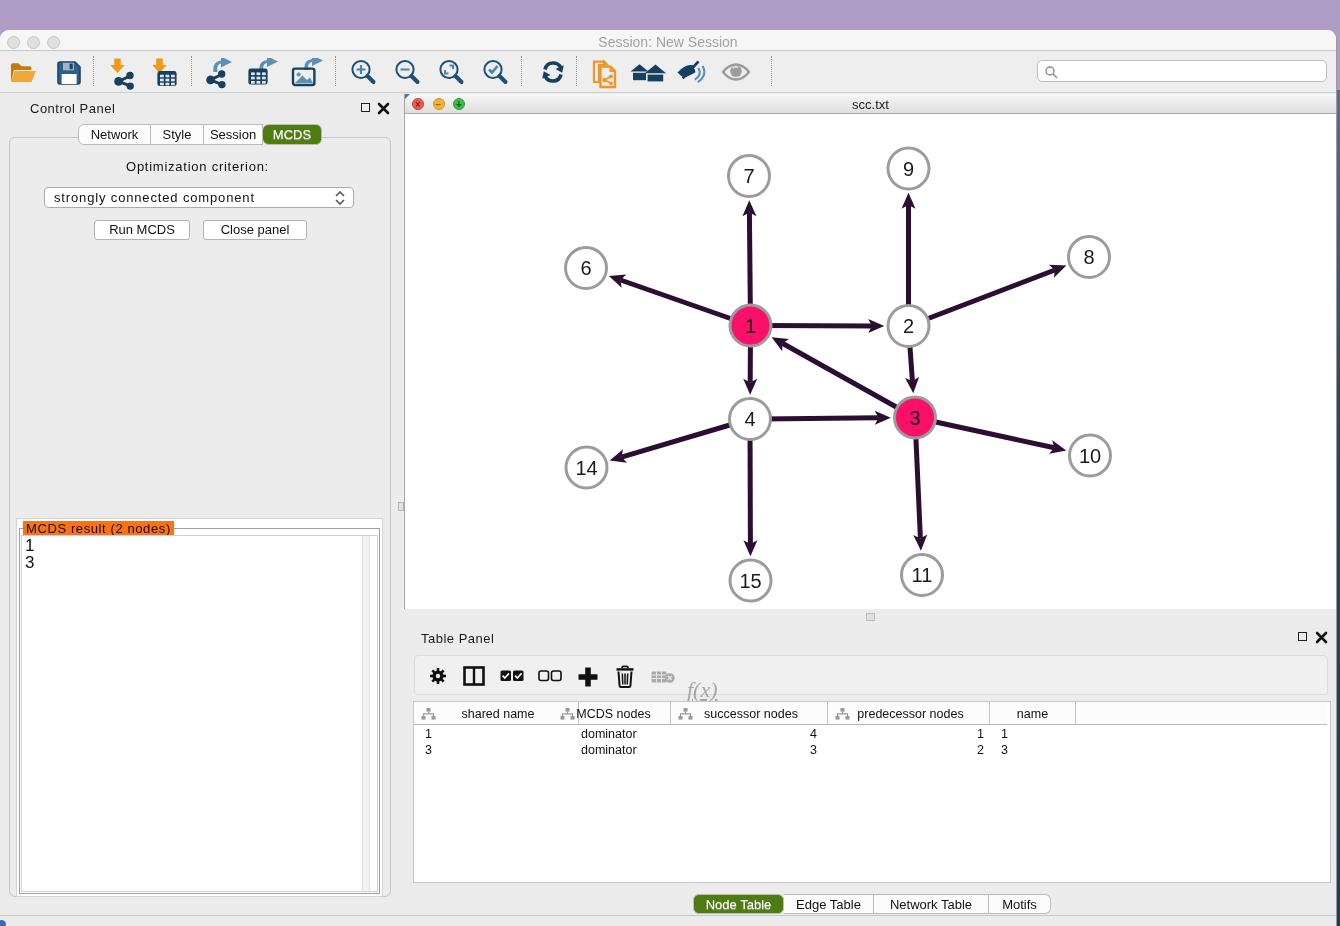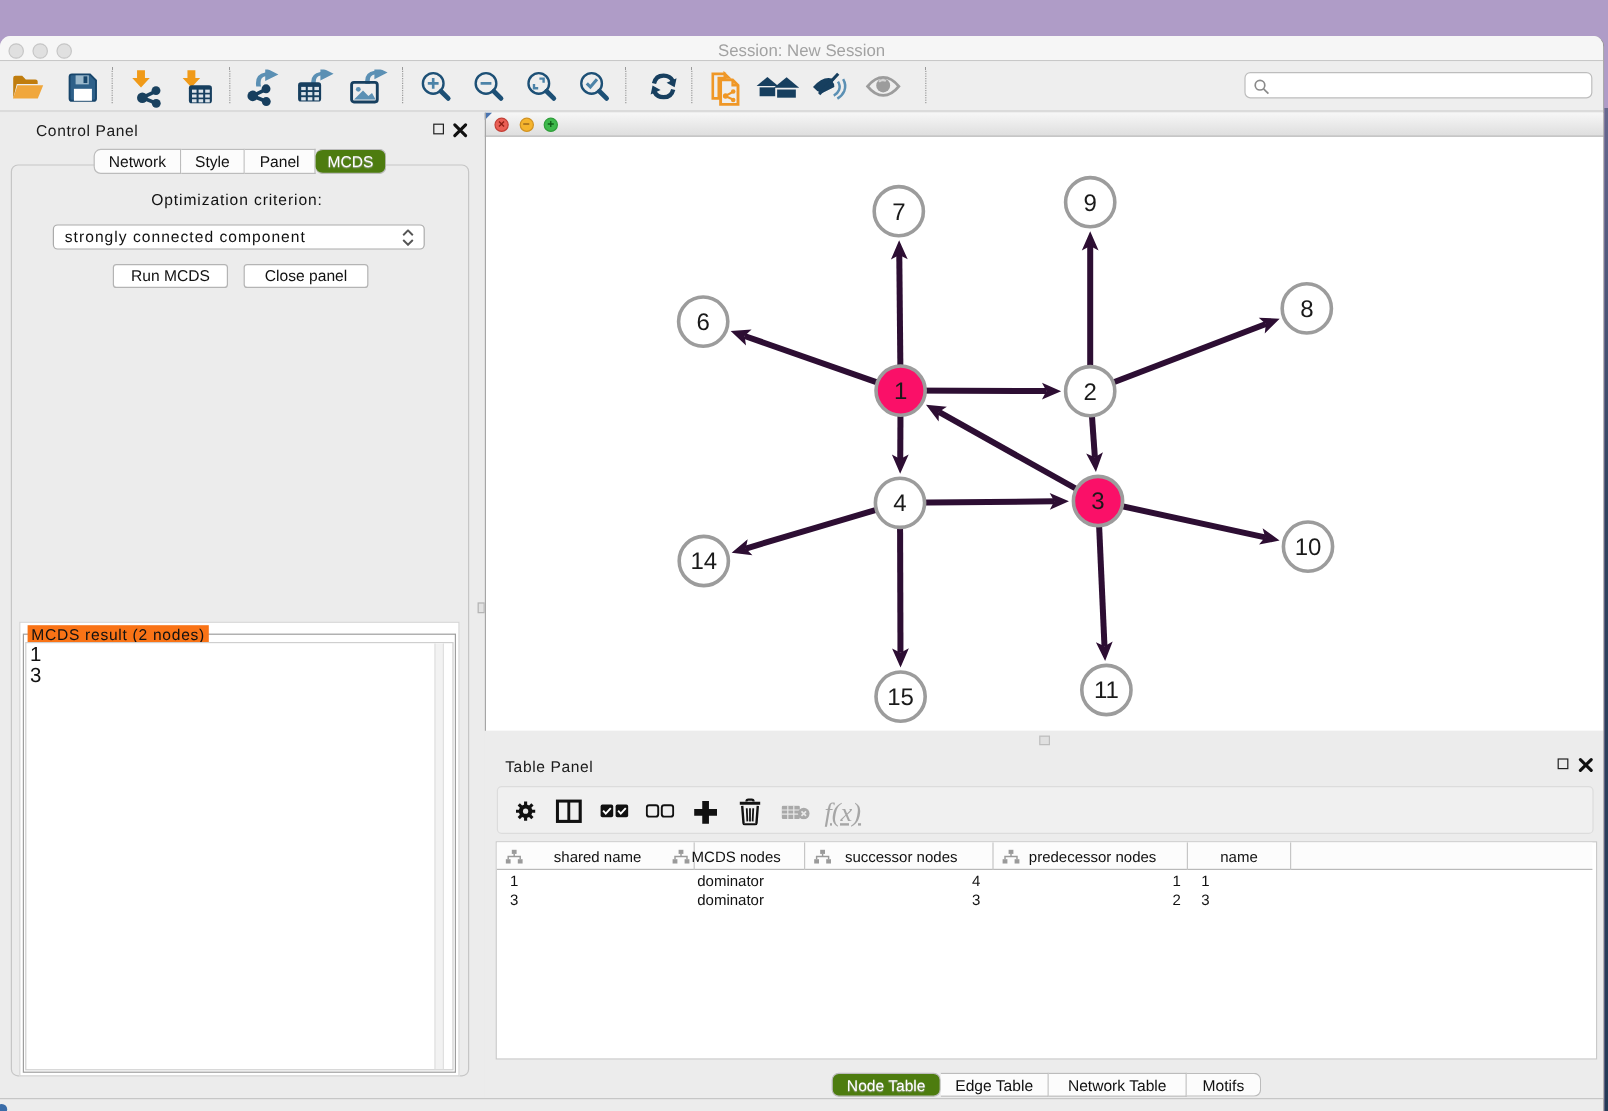--- a/index.html
+++ b/index.html
@@ -239,21 +239,21 @@
 
   <div id="cpanel">
     <div class="phead" style="position:absolute;left:30px;top:7px;">Control Panel</div>
     <div class="winbtn-sq" style="left:361px;top:9px;"></div>
     <svg width="13" height="13" style="position:absolute;left:377px;top:8px;" viewBox="0 0 13 13">
       <path d="M2 2 L11 11 M11 2 L2 11" stroke="#111" stroke-width="2.6" stroke-linecap="round"></path>
     </svg>
     <div class="tabs" style="left:78px;top:30px;">
       <div class="tab first" style="width:73px;">Network</div>
       <div class="tab" style="width:53px;">Style</div>
-      <div class="tab" style="width:59px;">Panel</div>
+      <div class="tab" style="width:59px;">Session</div>
       <div class="tab last sel" style="width:59px;">MCDS</div>
     </div>
     <div id="cpanel-box"></div>
     <div style="position:absolute;left:0;top:65px;width:395px;text-align:center;font-size:13px;letter-spacing:0.75px;color:#111;">Optimization criterion:</div>
     <div style="position:absolute;left:44px;top:93px;width:310px;height:21px;background:#fff;border:1px solid #ababab;border-radius:4px;font-size:13px;letter-spacing:0.85px;color:#111;line-height:19px;padding-left:9px;">strongly connected component
       <svg width="10" height="14" viewBox="0 0 10 14" style="position:absolute;right:8px;top:3px;">
         <path d="M1 5 L5 1 L9 5" fill="none" stroke="#555" stroke-width="1.6"></path>
         <path d="M1 9 L5 13 L9 9" fill="none" stroke="#555" stroke-width="1.6"></path>
       </svg>
     </div>
@@ -273,20 +273,21 @@
   <div style="position:absolute;left:395px;top:64px;width:9px;height:821px;background:#ececec;"></div>
   <div style="position:absolute;left:398px;top:472px;width:6px;height:9px;background:#e2e2e2;border:1px solid #b5b5b5;"></div>
 
   <div style="position:absolute;left:404px;top:64px;width:1px;height:515px;background:#a6a6a6;z-index:5;"></div>
 
   <div id="netbar">
     <div style="position:absolute;left:0;top:0;width:0;height:0;border-left:6px solid #4a74b0;border-bottom:6px solid transparent;"></div>
     <div class="light" style="left:8px;background:#ea5f55;border:1px solid #c33f36;color:#8c1d14;">×</div>
     <div class="light" style="left:28.5px;background:#f5b42d;border:1px solid #d19222;color:#92601a;">−</div>
     <div class="light" style="left:49px;background:#3eb94c;border:1px solid #2f9e3a;color:#0f5c18;">+</div>
+    <div style="position:absolute;top:3px;left:0;width:100%;text-align:center;font-size:13px;color:#222;">scc.txt</div>
   </div>
 
   <div id="netcanvas">
     <svg id="graph" width="936" height="495" viewBox="0 0 936 495">
       <defs>
         <marker id="arw" markerUnits="userSpaceOnUse" markerWidth="22" markerHeight="18" refX="4.2" refY="7.5" orient="auto">
           <path d="M0.5,0.5 L16.5,7.5 L0.5,14.5 L4.2,7.5 Z" fill="#2d0e33"></path>
         </marker>
       </defs>
       <g stroke="#2d0e33" stroke-width="5" marker-end="url(#arw)">
@@ -398,21 +399,21 @@
         <g stroke="#e9e9e9" stroke-width="1">
           <line x1="0.5" y1="4" x2="15.5" y2="4"></line>
           <line x1="0.5" y1="7.5" x2="15.5" y2="7.5"></line>
           <line x1="5.5" y1="0.5" x2="5.5" y2="11.5"></line>
           <line x1="10.5" y1="0.5" x2="10.5" y2="11.5"></line>
         </g>
         <circle cx="18.8" cy="7" r="4.8" fill="#a9a9a9"></circle>
         <path d="M16.9,5.1 L20.7,8.9 M20.7,5.1 L16.9,8.9" stroke="#e9e9e9" stroke-width="1.4"></path>
       </svg>
 
-      <div style="position:absolute;left:283px;top:6px;font-family:'Liberation Serif',serif;font-style:italic;font-size:22px;color:#a6a6a6;text-decoration:underline;">f(x)</div>
+      <div style="position:absolute;left:283px;top:19px;font-family:'Liberation Serif',serif;font-style:italic;font-size:22px;color:#a6a6a6;text-decoration:underline;">f(x)</div>
     </div>
 
     <div style="position:absolute;left:9px;top:76px;width:918px;height:182px;background:#fff;border:1px solid #c9c9c9;"></div>
     <div id="tablewrap" style="position:absolute;left:10px;top:77px;width:917px;height:180px;font-size:12.5px;color:#111;">
 
       <div style="position:absolute;left:0;top:0;width:913px;height:23px;background:#fcfcfc;border-bottom:1px solid #b9b9b9;"></div>
       <div class="hcell" style="left:0;width:165px;">
           <span class="hlab">shared name</span>
         </div>
       <div class="hcell" style="left:139px;width:118px;">

